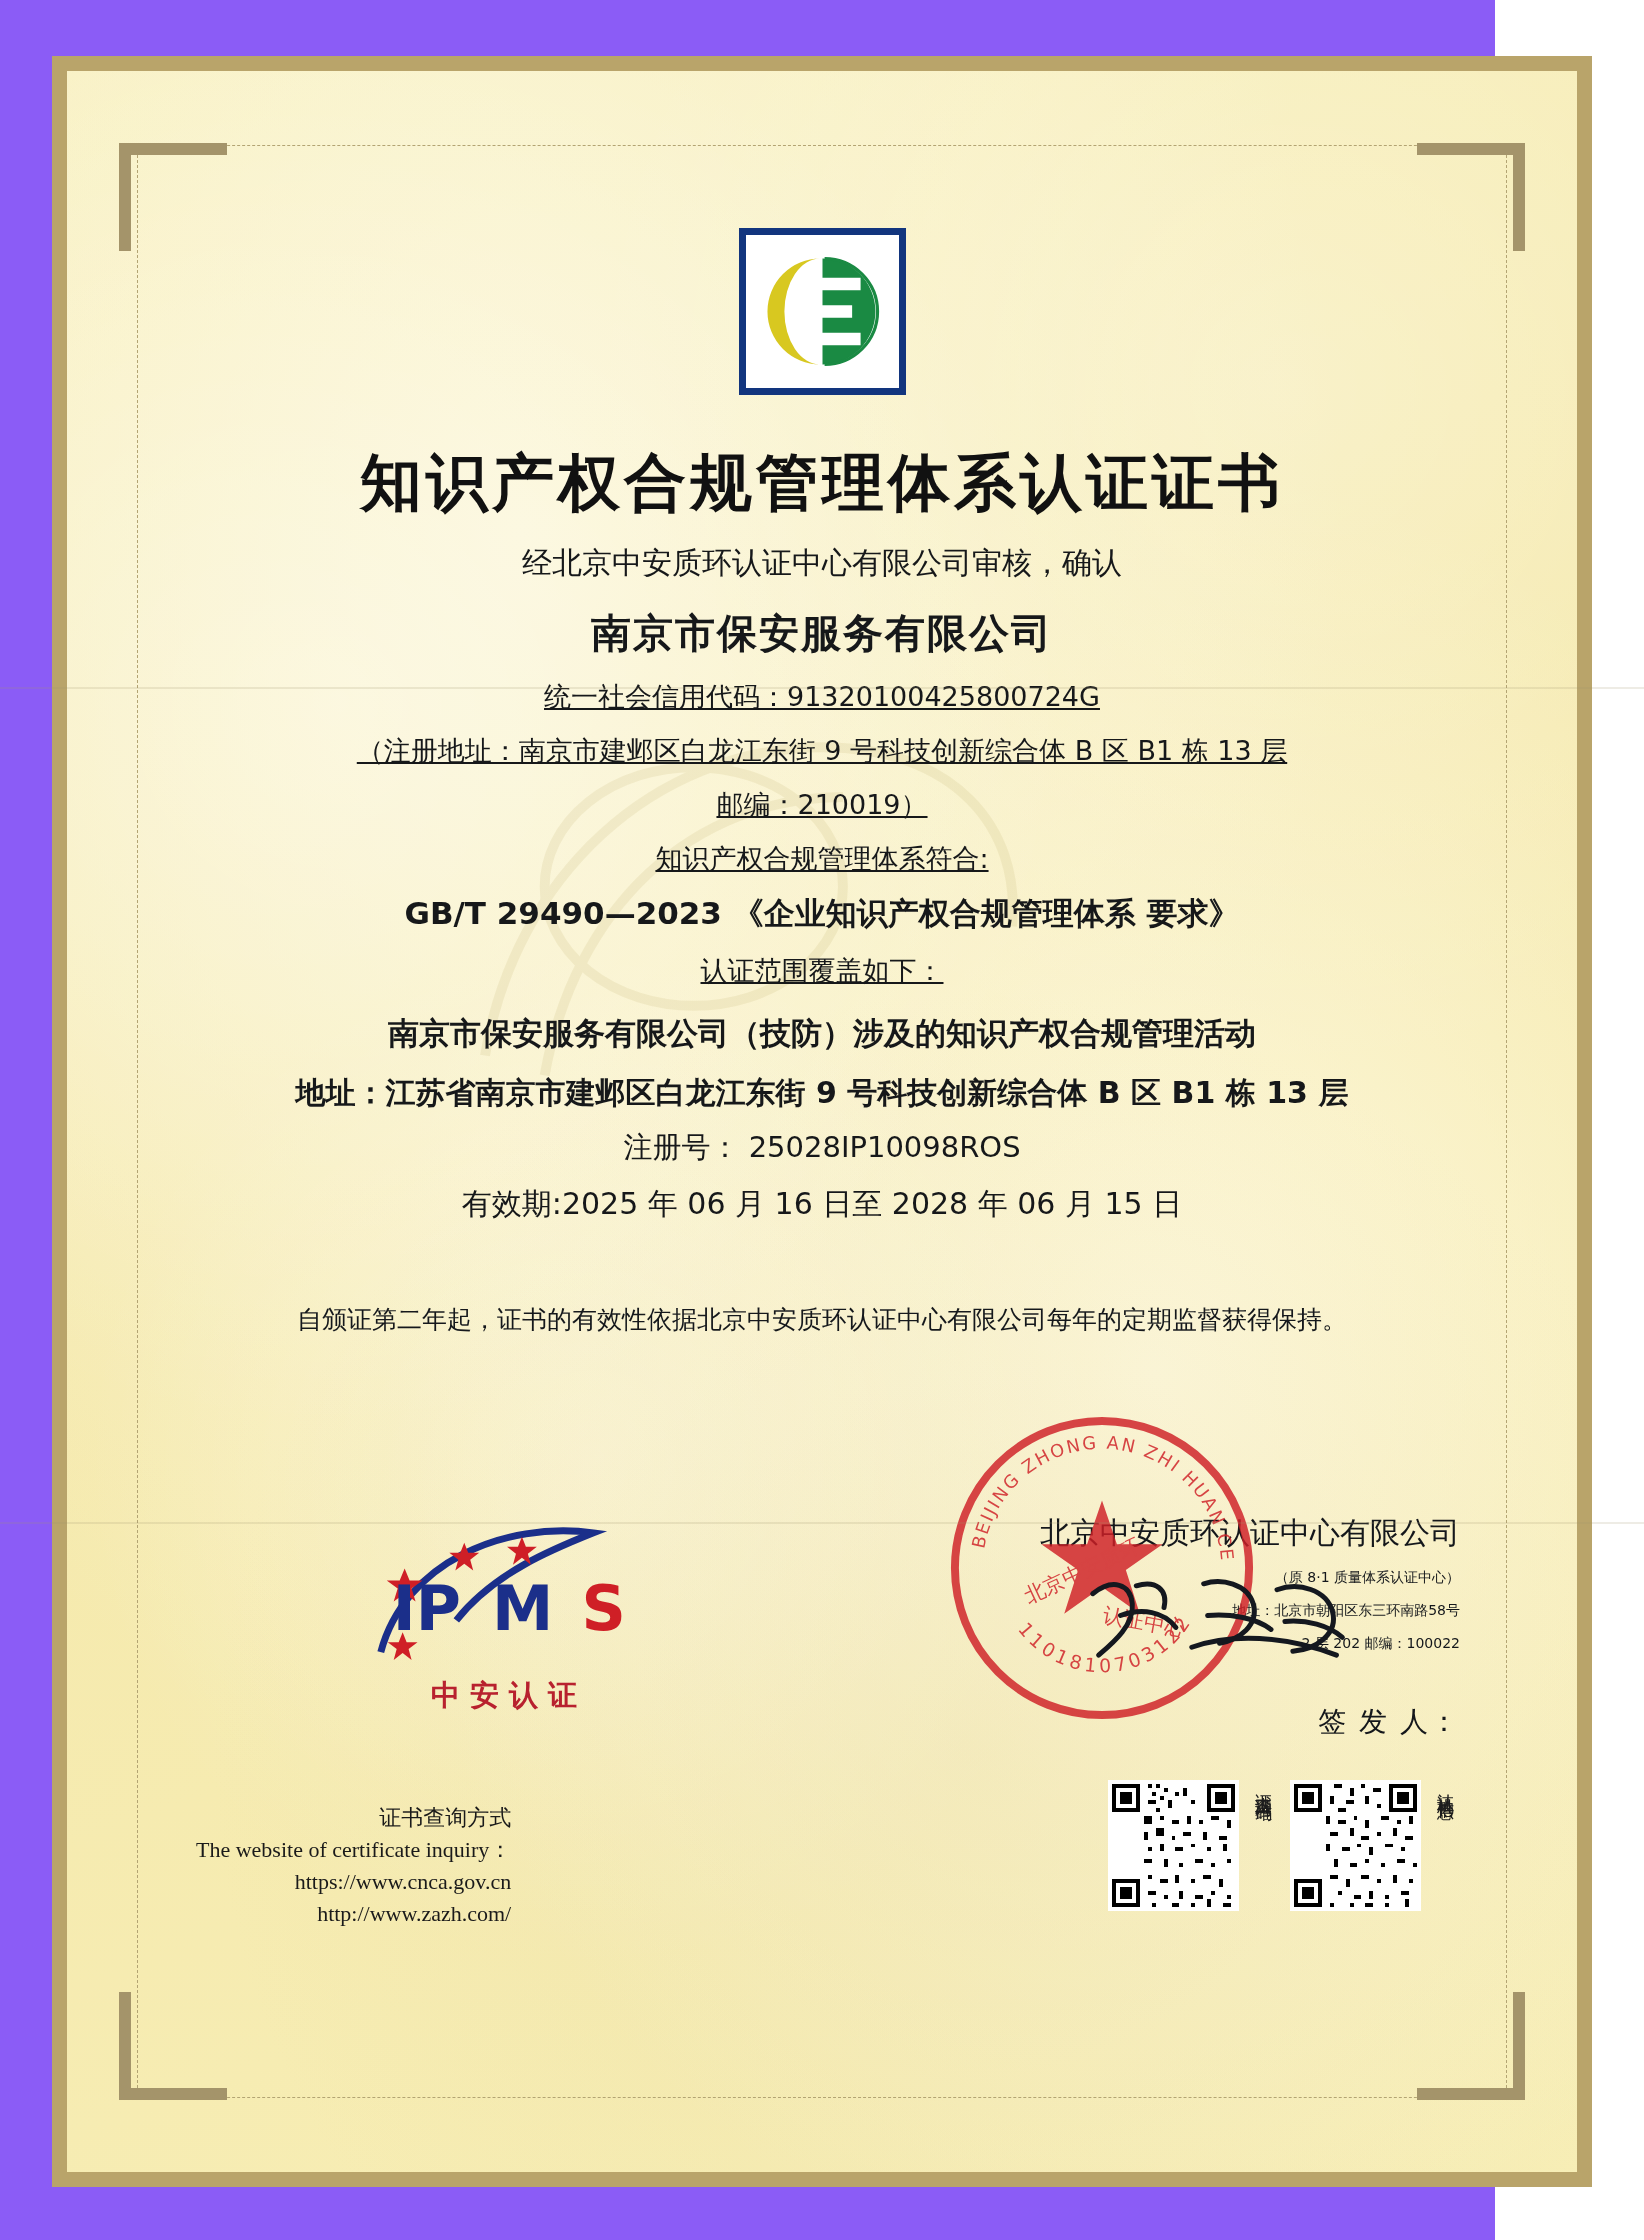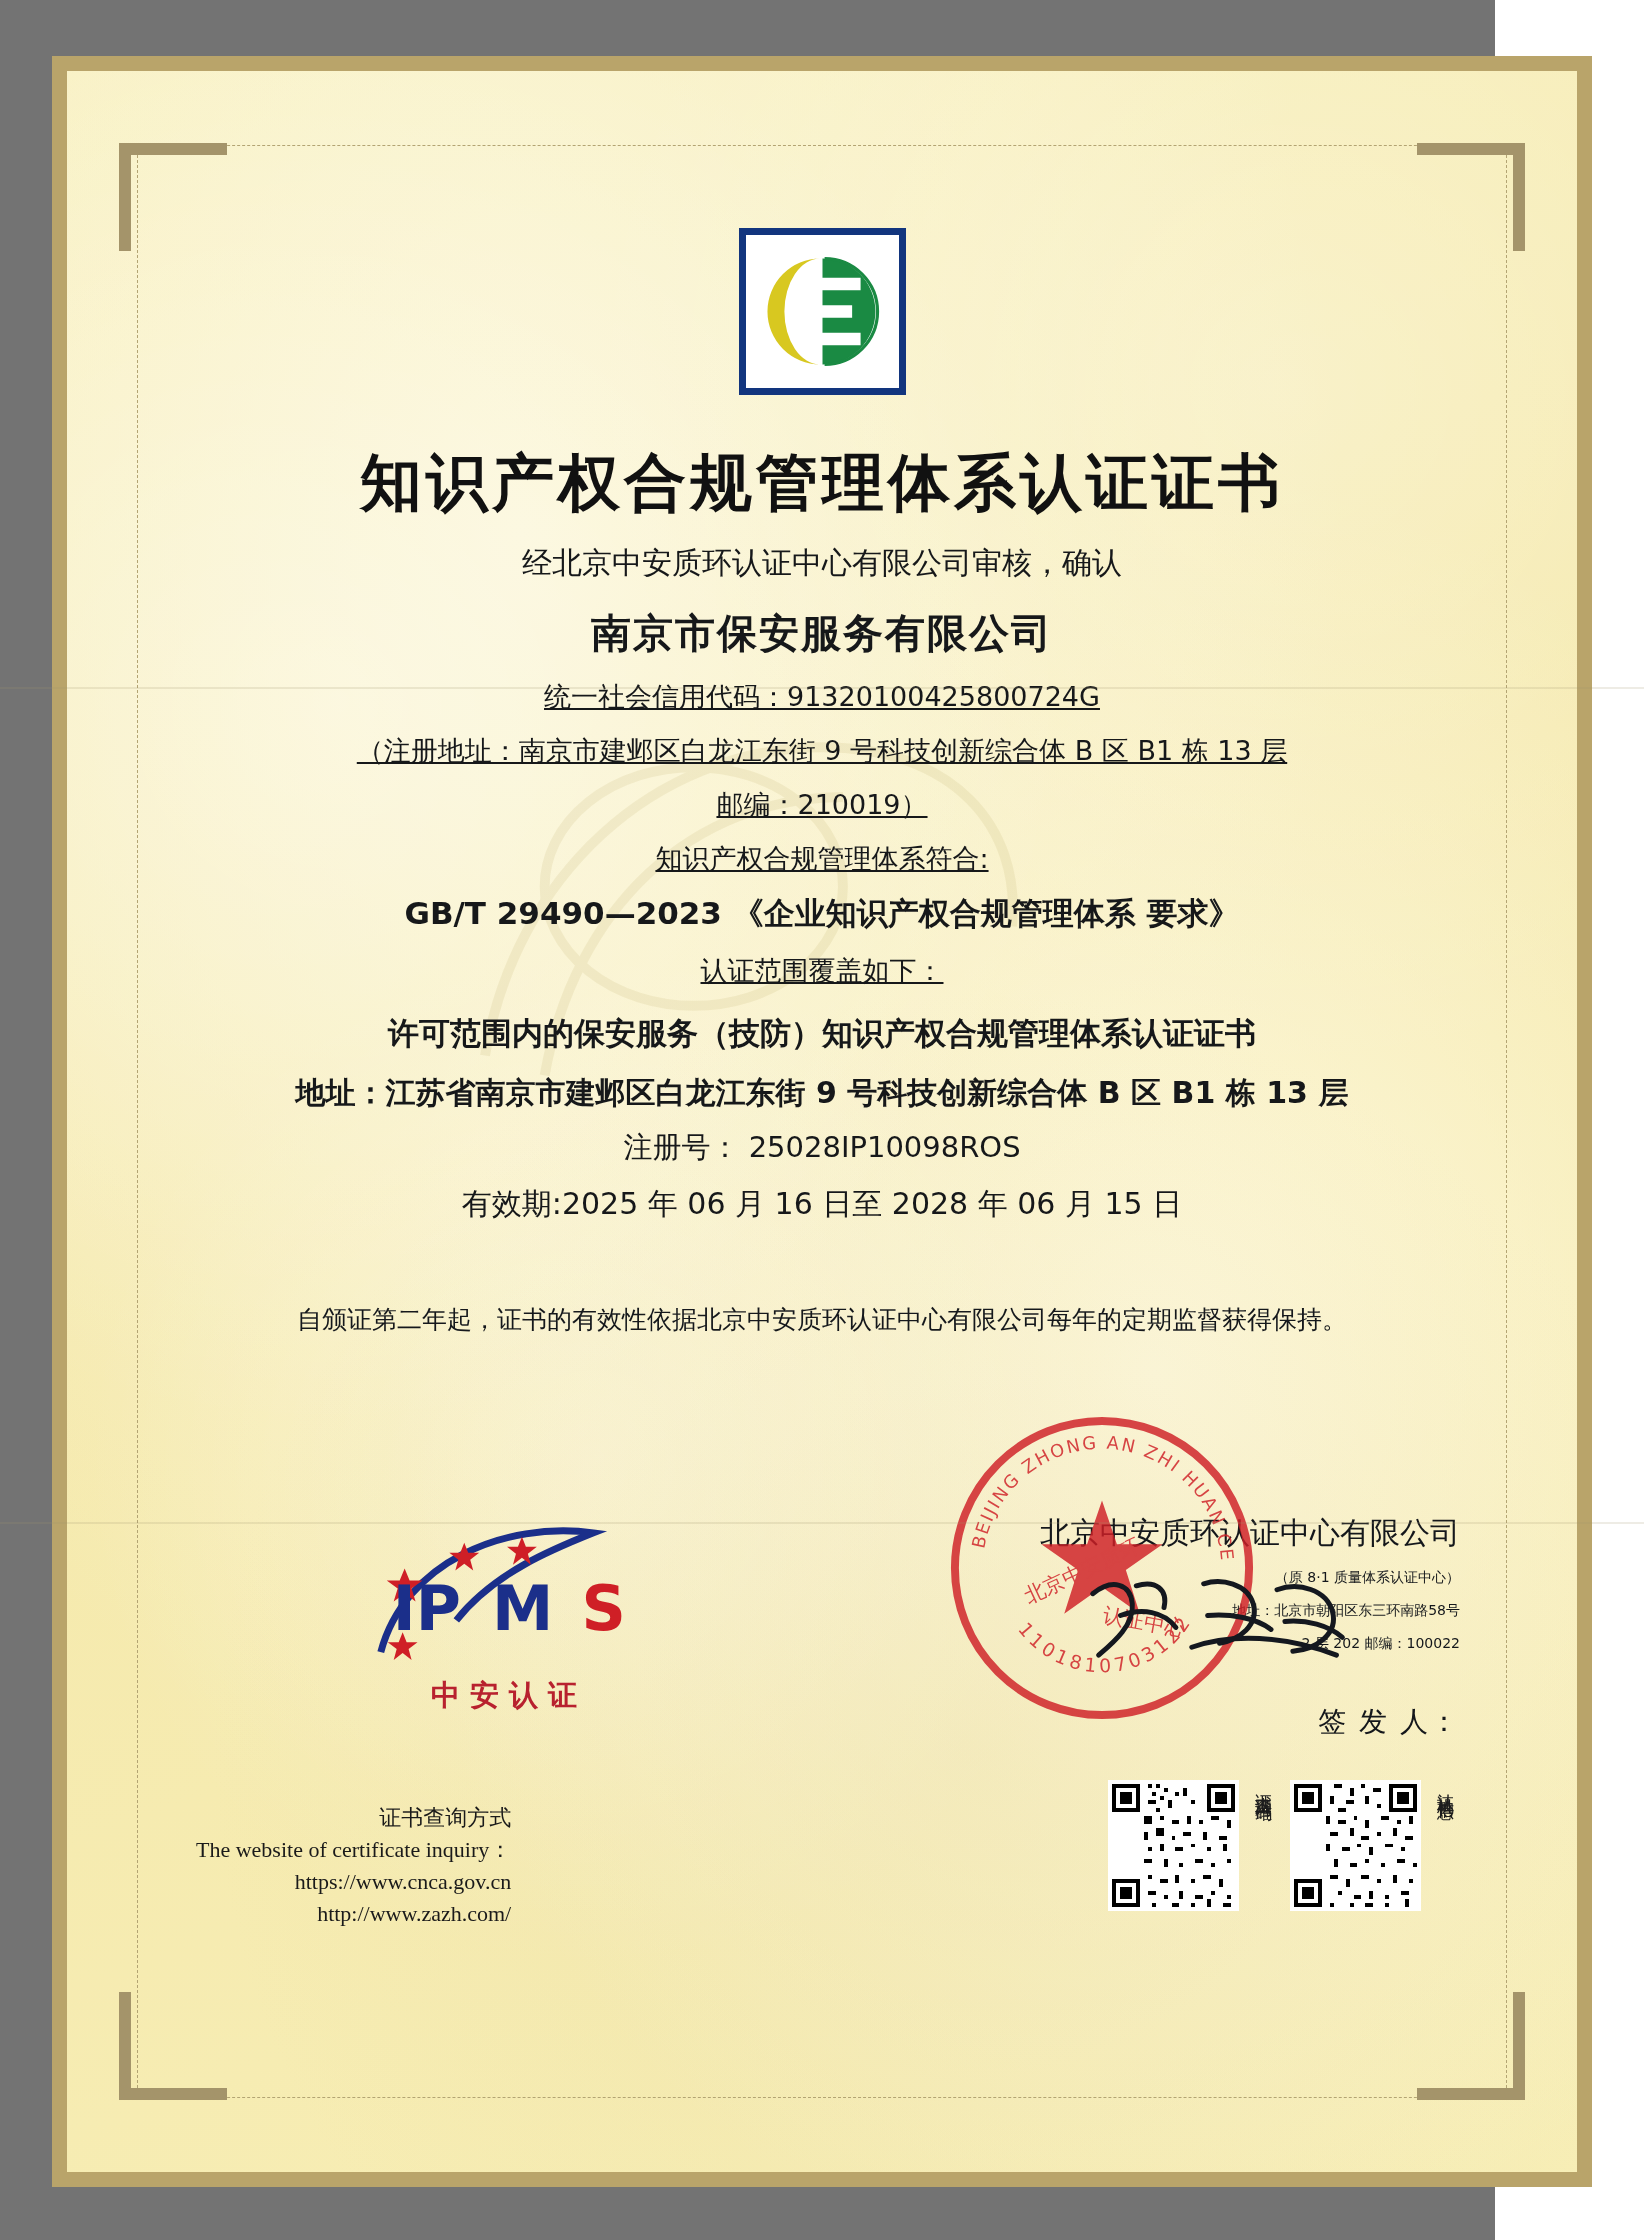--- a/index.html
+++ b/index.html
@@ -12,21 +12,21 @@
     height: 2241px;
     font-family: "Liberation Sans", sans-serif;
     overflow: hidden;
   }
 
   
   #certificate-page {
     position: relative;
     width: 1495px;
     height: 2241px;
-    background: #737373;
+    background: #8b5cf6;
     box-sizing: border-box;
   }
 
   
   #gold-frame {
     position: absolute;
     left: 52px;
     top: 56px;
     width: 1540px;
     height: 2131px;
@@ -325,21 +325,21 @@
       <div id="title">知识产权合规管理体系认证证书</div>
 
       <div class="line">经北京中安质环认证中心有限公司审核，确认</div>
       <div class="line company">南京市保安服务有限公司</div>
       <div class="line sm">统一社会信用代码：91320100425800724G</div>
       <div class="line sm">（注册地址：南京市建邺区白龙江东街 9 号科技创新综合体 B 区 B1 栋 13 层</div>
       <div class="line sm">邮编：210019）</div>
       <div class="line sm">知识产权合规管理体系符合:</div>
       <div class="line standard">GB/T 29490—2023  《企业知识产权合规管理体系 要求》</div>
       <div class="line sm">认证范围覆盖如下：</div>
-      <div class="line scope">许可范围内的保安服务（技防）知识产权合规管理体系认证证书</div>
+      <div class="line scope">南京市保安服务有限公司（技防）涉及的知识产权合规管理活动</div>
       <div class="line addr">地址：江苏省南京市建邺区白龙江东街 9 号科技创新综合体 B 区 B1 栋 13 层</div>
       <div class="line regno">注册号： 25028IP10098ROS</div>
       <div class="line valid">有效期:2025 年 06 月 16 日至 2028 年 06 月 15 日</div>
 
       <div id="note">自颁证第二年起，证书的有效性依据北京中安质环认证中心有限公司每年的定期监督获得保持。</div>
 
       <div id="bottom">
 
         <div id="ipms-block">
           <div id="ipms-mark">

